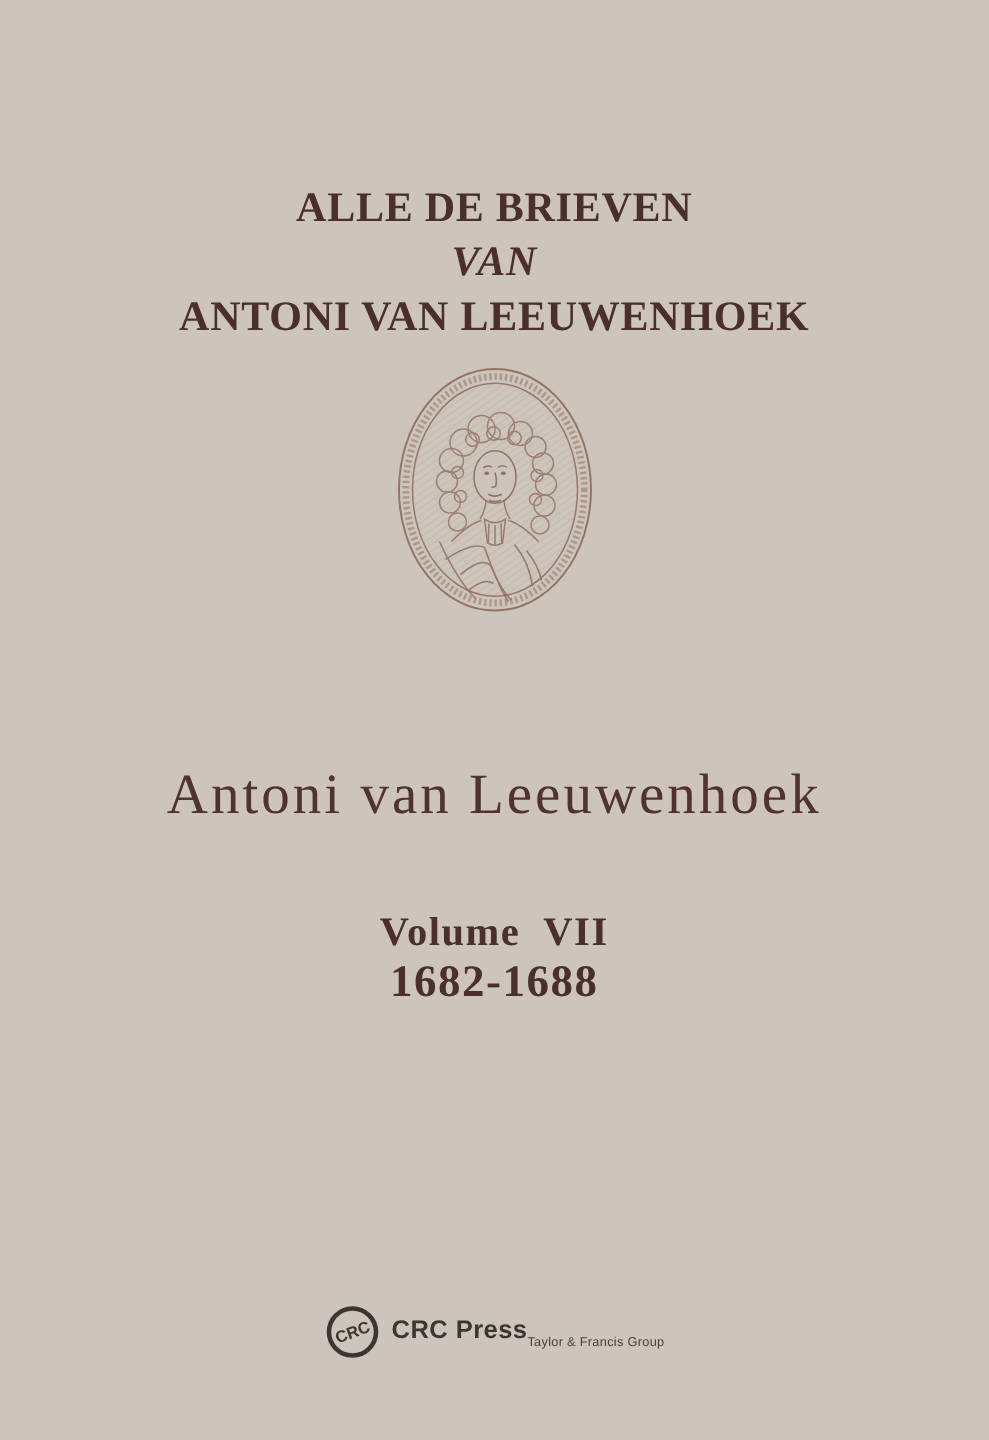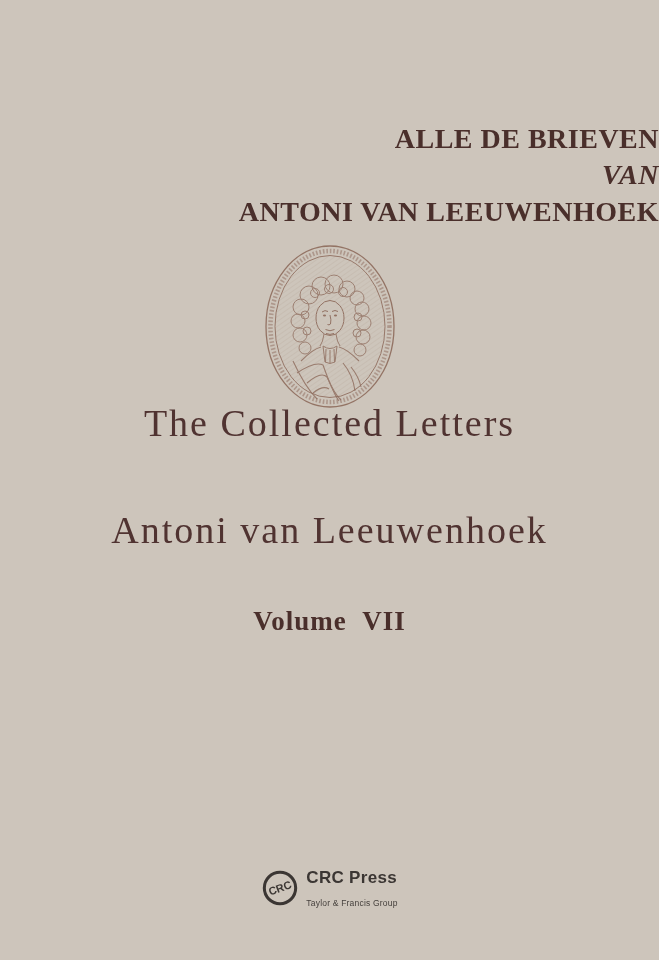--- a/index.html
+++ b/index.html
@@ -21,21 +21,20 @@
     width: 659px;
     text-align: center;
     color: #4a2f2b;
     line-height: 1;
     white-space: nowrap;
   }
   .dutch {
     font-weight: 700;
     font-size: 28px;
     letter-spacing: 0.5px;
-    text-align: right;
   }
   .dutch1 { top: 125px; }
   .dutch2 { top: 161px; font-style: italic; }
   .dutch3 { top: 198px; }
   .portrait {
     position: absolute;
     left: 263px;
     top: 243px;
     width: 134px;
     height: 167px;
@@ -71,21 +70,21 @@
     align-items: center;
     gap: 7px;
   }
   .crc-ring {
     width: 38px;
     height: 38px;
     flex: 0 0 auto;
   }
   .pub-text {
     display: flex;
-    flex-direction: column;
+    flex-direction: row;
     justify-content: center;
     font-family: "Liberation Sans", sans-serif;
     color: #3b3633;
   }
   .pub-name {
     font-size: 17px;
     font-weight: 700;
     line-height: 1.05;
     letter-spacing: 0.3px;
   }
@@ -168,24 +167,24 @@
       <path d="M96 118 Q84 106 76 104"></path>
       <path d="M34 130 Q52 118 60 122 Q70 150 76 158"></path>
       <path d="M44 140 Q58 128 64 134 Q72 152 78 157"></path>
       <path d="M88 124 Q96 134 98 144"></path>
       <path d="M80 120 Q90 132 92 148"></path>
       <path d="M50 150 Q60 142 66 146"></path>
       <path d="M30 118 Q42 144 54 156"></path>
     </g>
   </svg>
 
-  <div class="tline eng eng1">The Collected Letters</div>
   <div class="tline eng eng3">Antoni van Leeuwenhoek</div>
 
   <div class="tline volume">Volume&nbsp;&nbsp;VII</div>
+  <div class="tline years">1682-1688</div>
 
   <div class="publisher">
     <svg class="crc-ring" viewBox="0 0 40 40" xmlns="http://www.w3.org/2000/svg">
       <circle cx="20" cy="20" r="16.5" fill="none" stroke="#3b3633" stroke-width="3.2"></circle>
       <text x="20" y="24" text-anchor="middle" transform="rotate(-20 20 20)" font-family="Liberation Sans, sans-serif" font-size="11.5" font-weight="700" fill="#3b3633">CRC</text>
     </svg>
     <div class="pub-text">
       <div class="pub-name">CRC Press</div>
       <div class="pub-tagline">Taylor &amp; Francis Group</div>
     </div>

